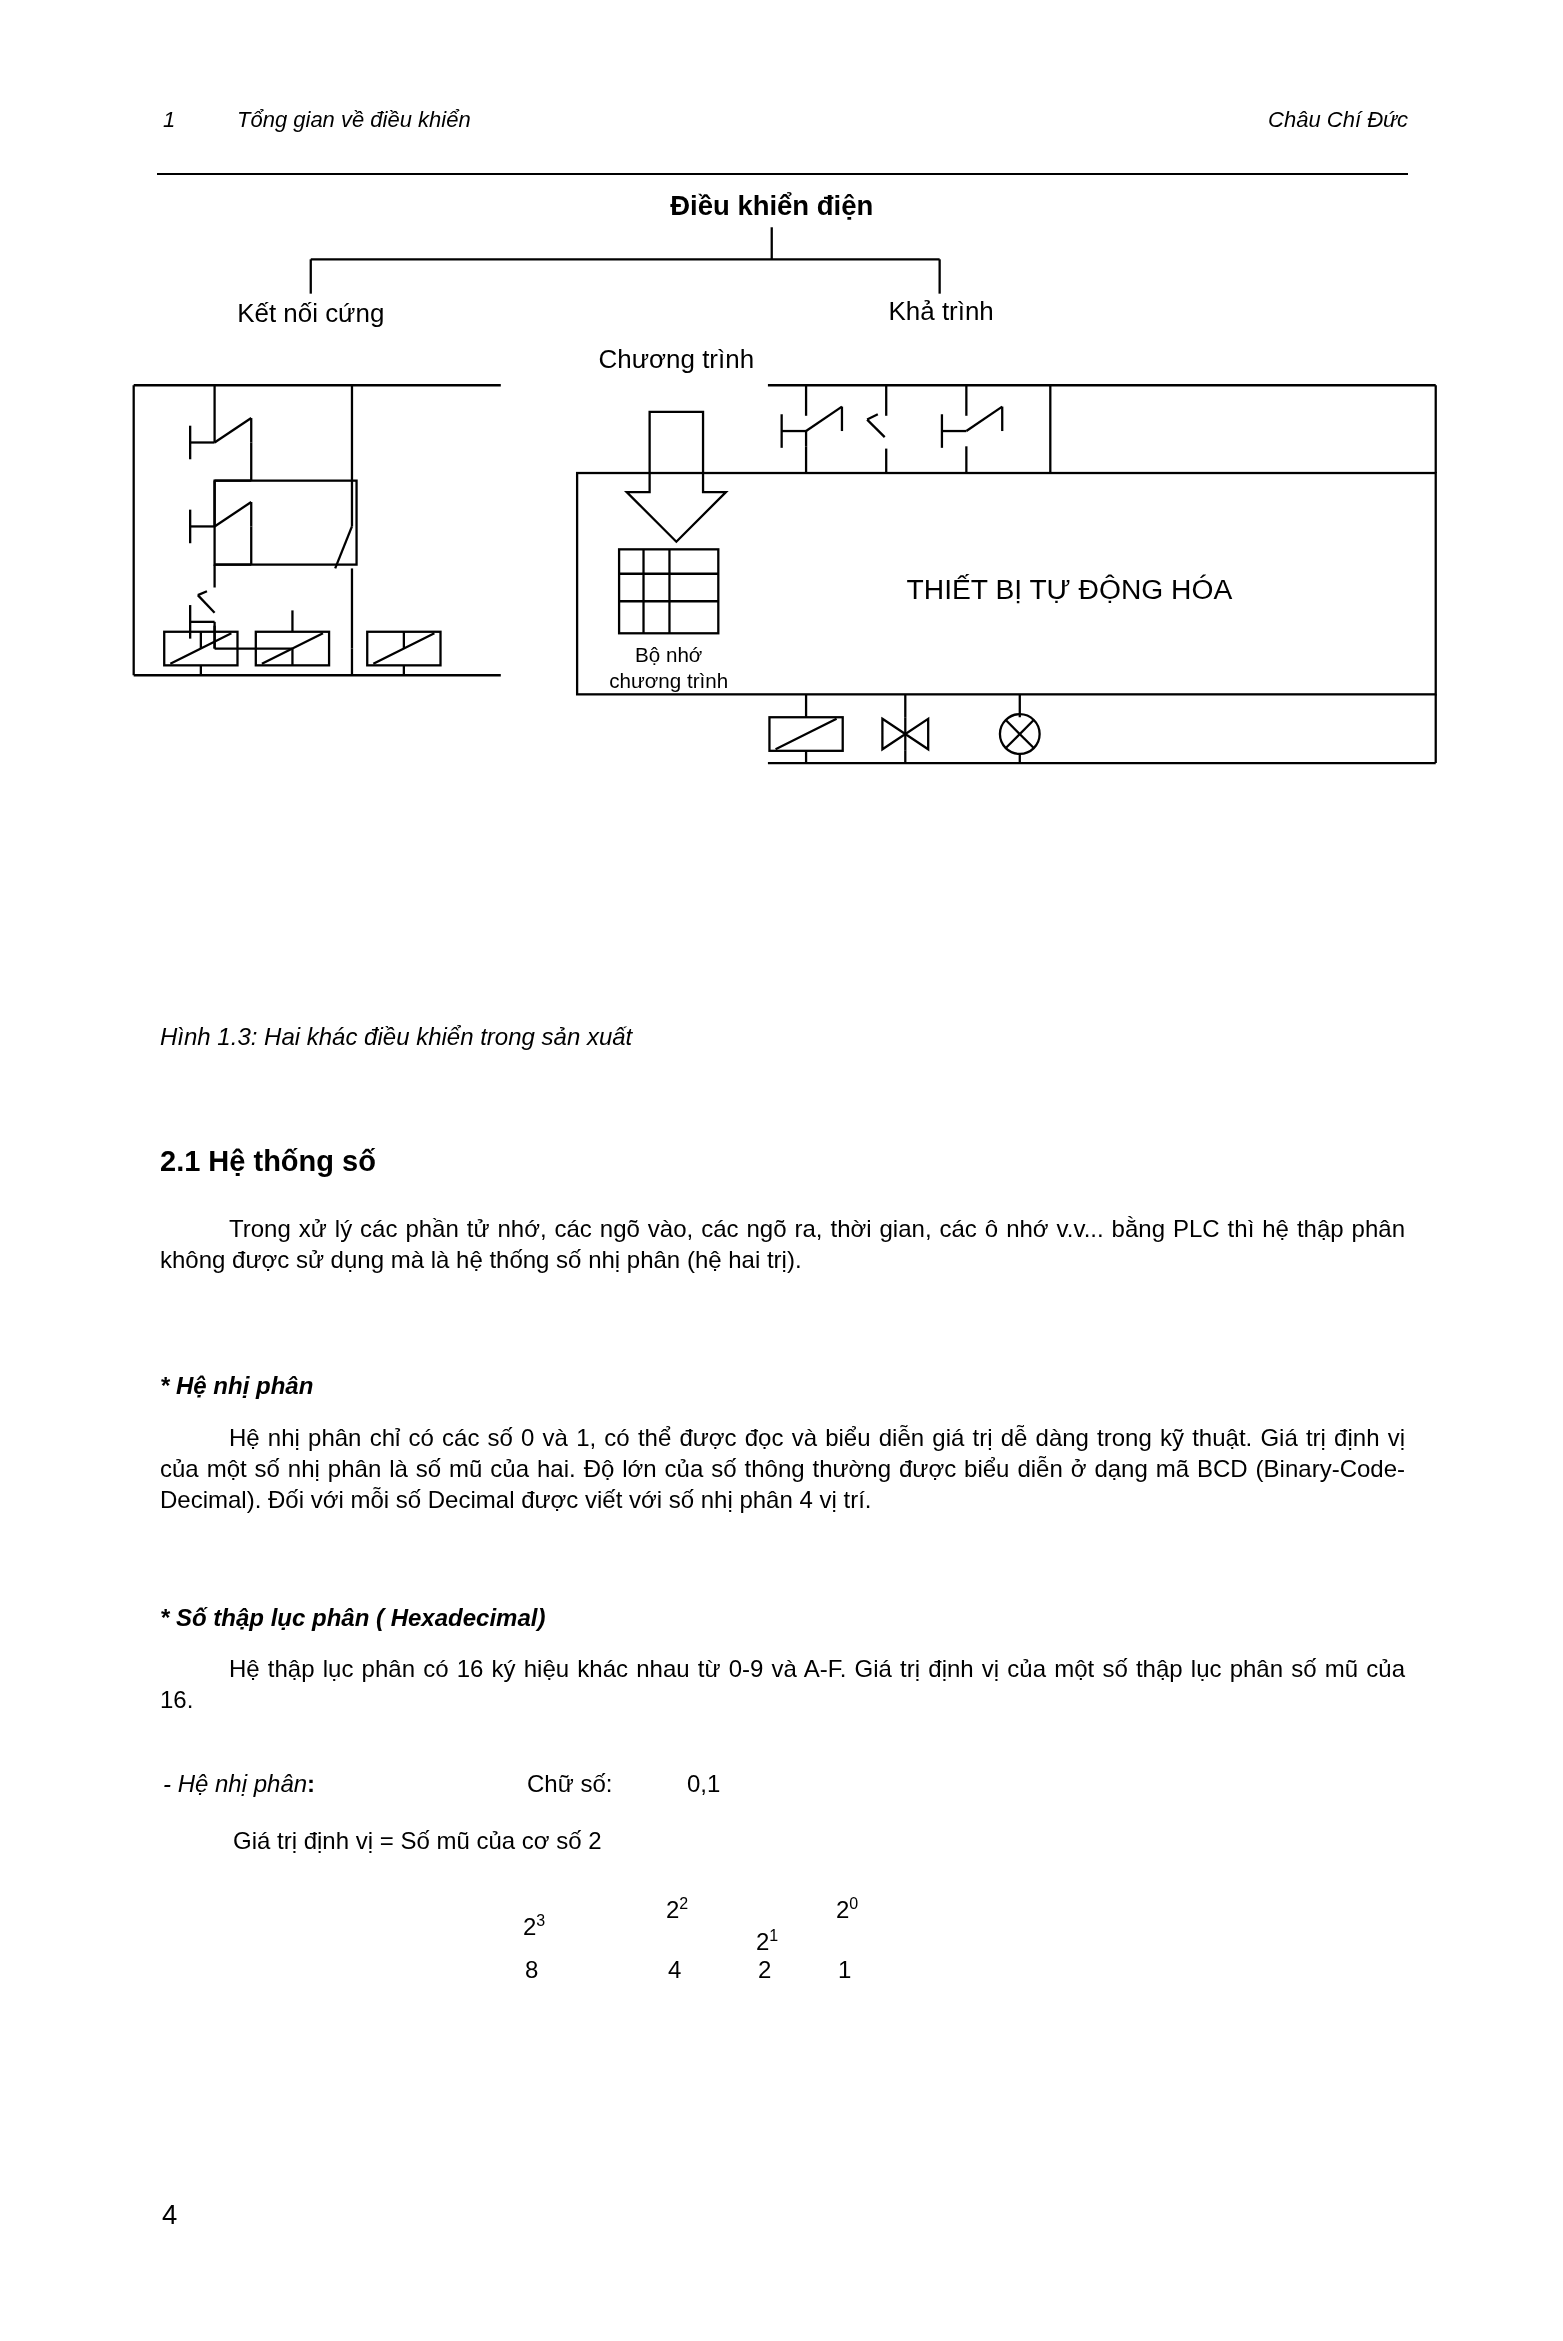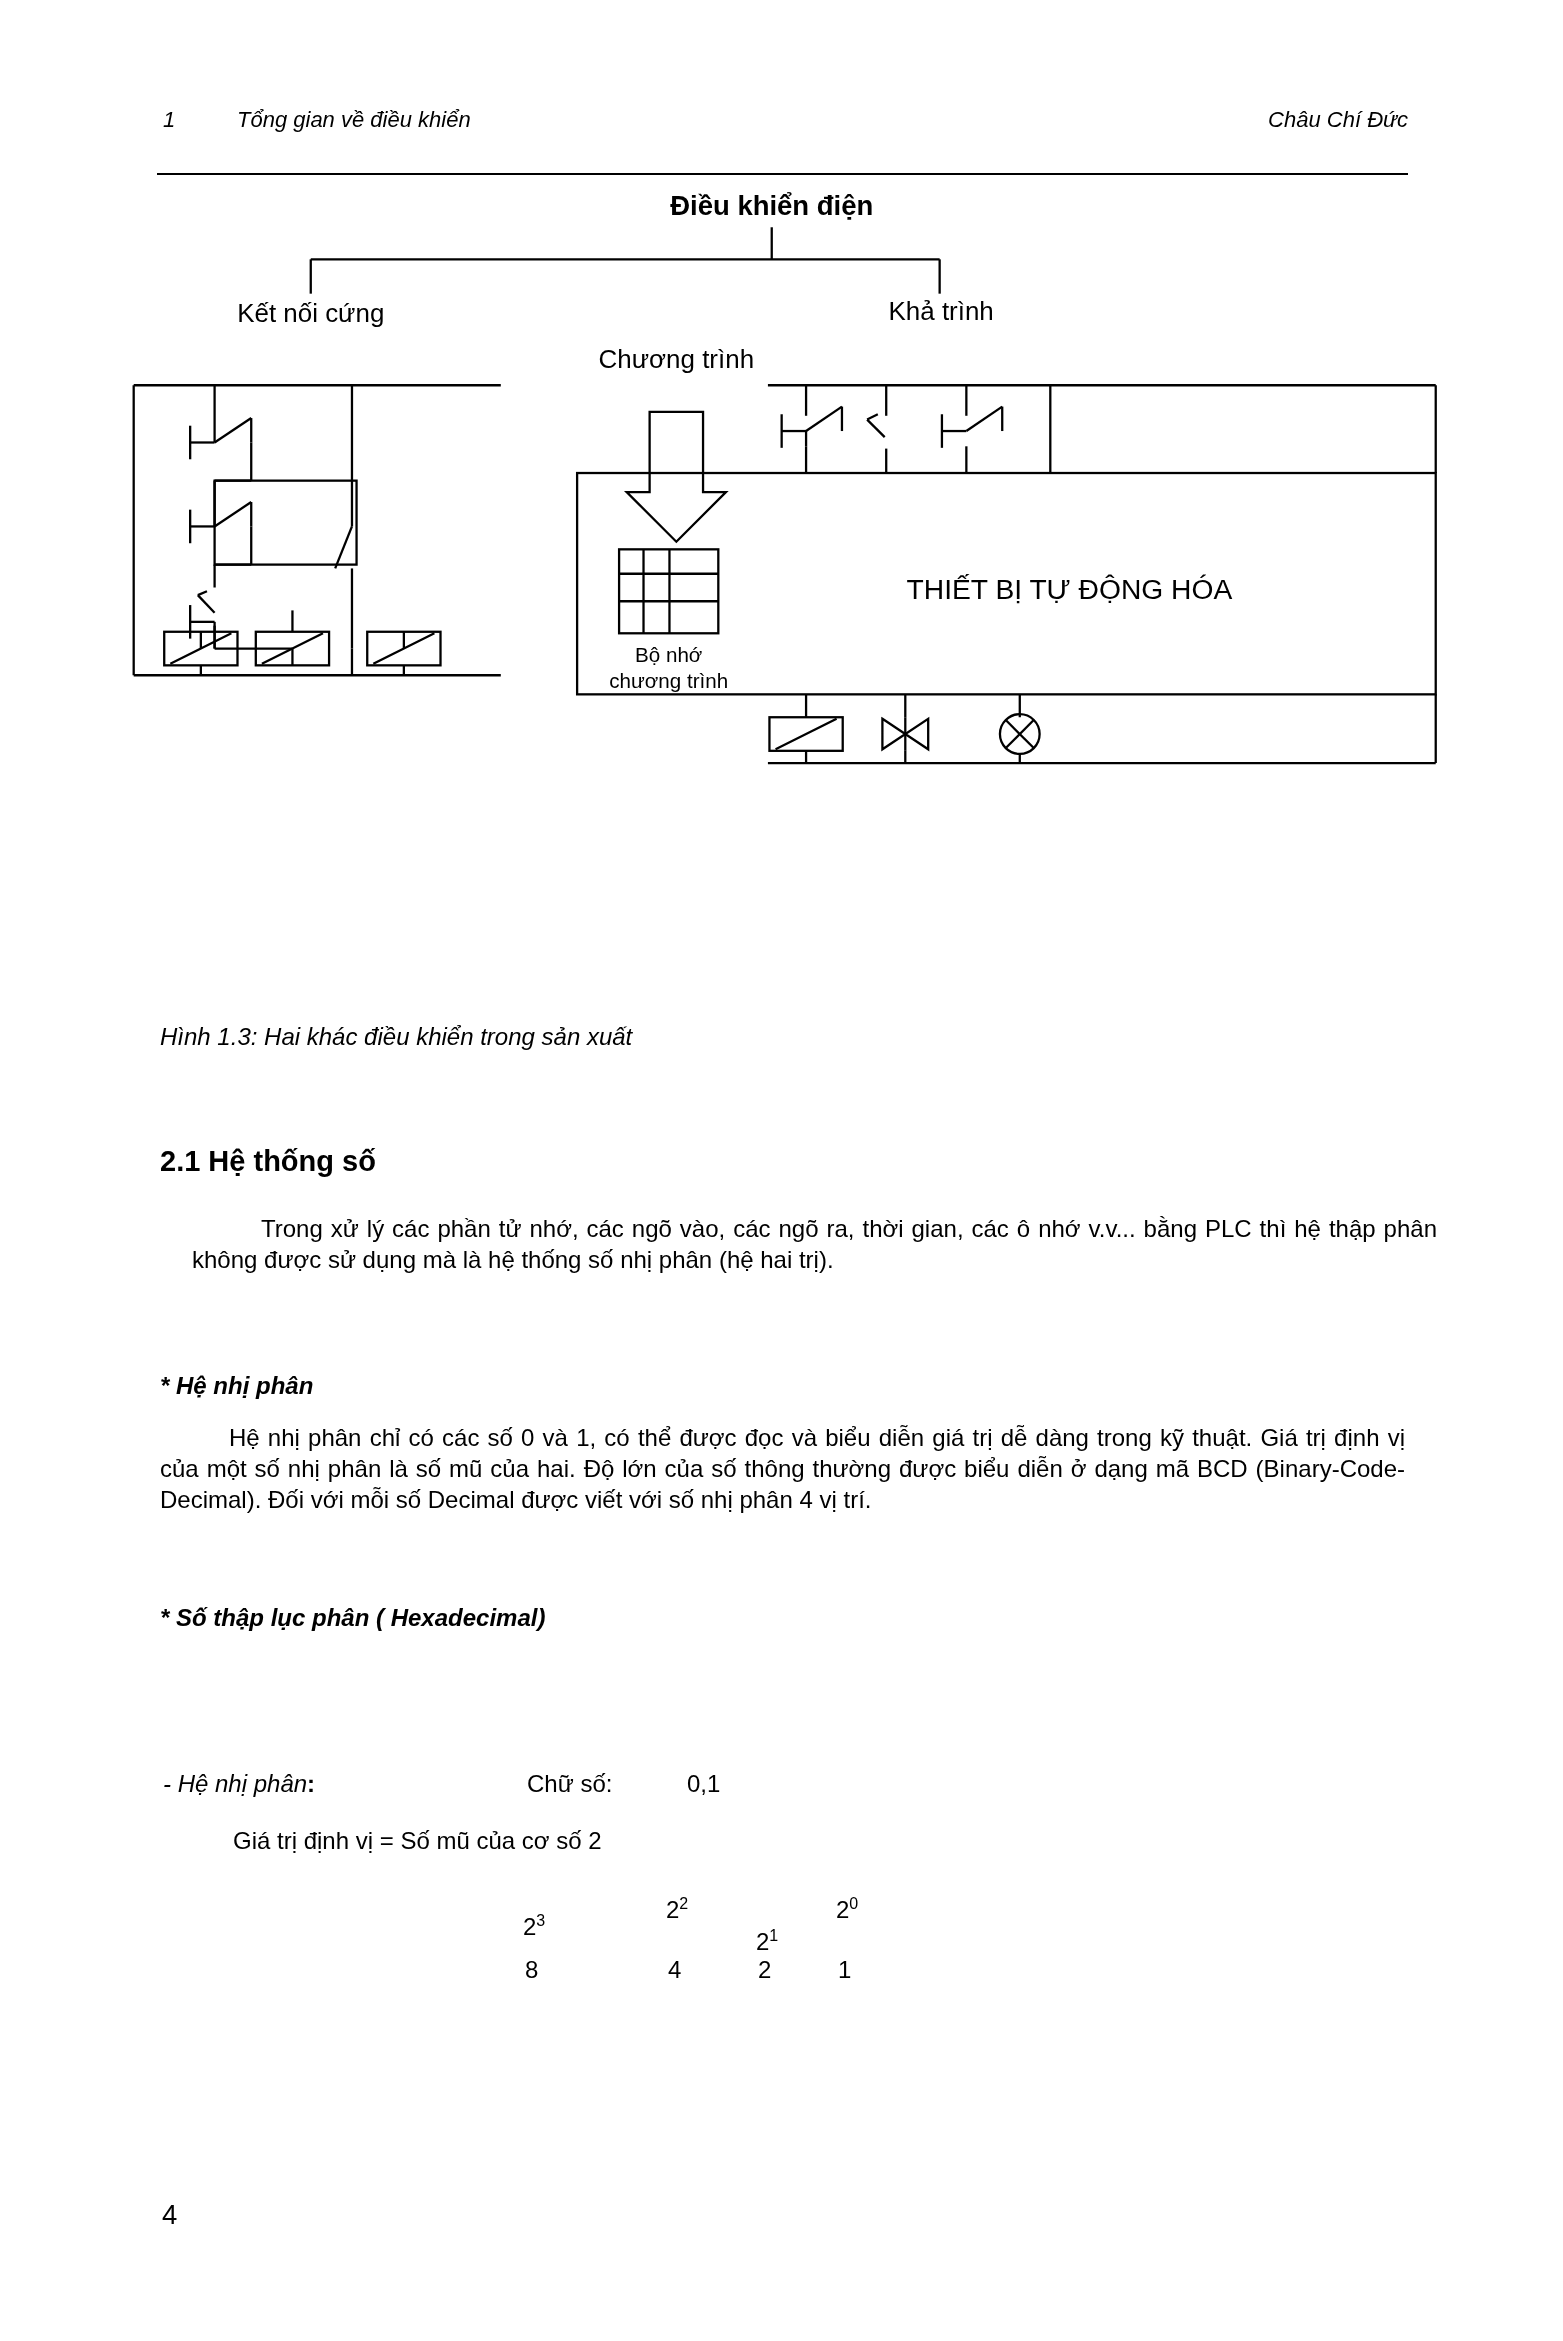--- a/index.html
+++ b/index.html
@@ -260,26 +260,27 @@
       <text x="1250" y="545" font-family="Liberation Sans, sans-serif" font-size="37" text-anchor="middle">THIẾT BỊ TỰ ĐỘNG HÓA</text>
       <text x="725" y="628" font-family="Liberation Sans, sans-serif" font-size="27" text-anchor="middle">Bộ nhớ</text>
       <text x="725" y="662" font-family="Liberation Sans, sans-serif" font-size="27" text-anchor="middle">chương trình</text>
     </svg>
   </div>
 
   <div class="fig-caption">Hình 1.3: Hai khác điều khiển trong sản xuất</div>
 
   <div class="section-head" style="top:1145px;">2.1  Hệ thống số</div>
 
-  <div class="para indent" style="top:1213px;margin-left:32px;">Trong xử lý các phần tử nhớ, các ngõ vào, các ngõ ra, thời gian, các ô nhớ v.v... bằng PLC thì hệ thập phân không được sử dụng mà là hệ thống số nhị phân (hệ hai trị).</div>
+  <div class="para indent" style="top:1213px;">Trong xử lý các phần tử nhớ, các ngõ vào, các ngõ ra, thời gian, các ô nhớ v.v... bằng PLC thì hệ thập phân không được sử dụng mà là hệ thống số nhị phân (hệ hai trị).</div>
 
   <div class="subhead" style="top:1372px;">* Hệ nhị phân</div>
   <div class="para indent" style="top:1422px;">Hệ nhị phân chỉ có các số 0 và 1, có thể được đọc và biểu diễn giá trị dễ dàng trong kỹ thuật. Giá trị định vị của một số nhị phân là số mũ của hai. Độ lớn của số thông thường được biểu diễn ở dạng mã BCD (Binary-Code-Decimal). Đối với mỗi số Decimal được viết với số nhị phân 4 vị trí.</div>
 
   <div class="subhead" style="top:1604px;">* Số thập lục phân ( Hexadecimal)</div>
+  <div class="para indent" style="top:1653px;">Hệ thập lục phân có 16 ký hiệu khác nhau từ 0-9 và A-F.  Giá trị định vị của một số thập lục phân số mũ của 16.</div>
 
   <div class="line" style="left:163px; top:1770px;">
     <span style="font-style:italic;">- Hệ nhị phân</span><span style="font-weight:bold;">:</span>
   </div>
   <div class="line" style="left:527px; top:1770px;">Chữ số:</div>
   <div class="line" style="left:687px; top:1770px;">0,1</div>
 
   <div class="line" style="left:233px; top:1827px;">Giá trị định vị = Số mũ của cơ số 2</div>
 
   <div class="line" style="left:523px; top:1895px;margin-top:17px;"><span>2</span><span class="pow">3</span></div>

